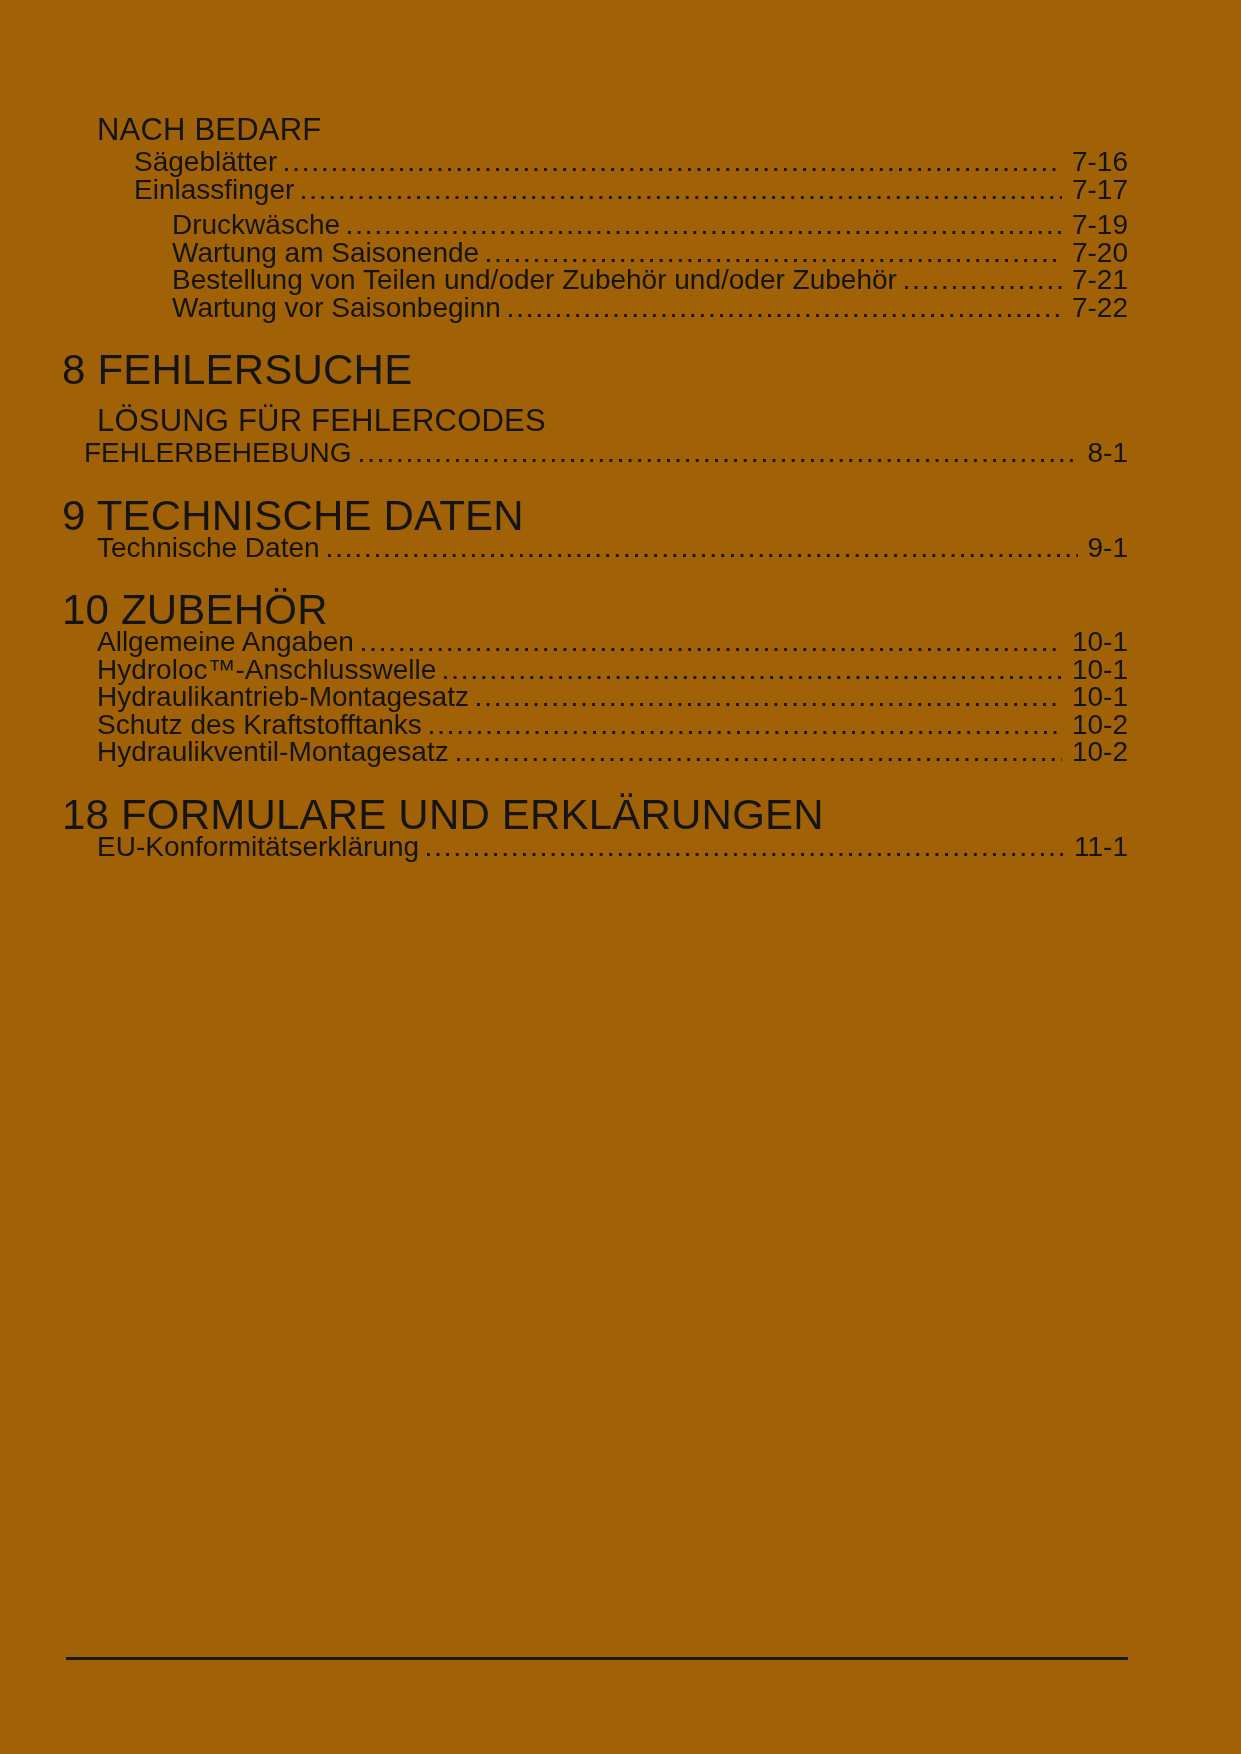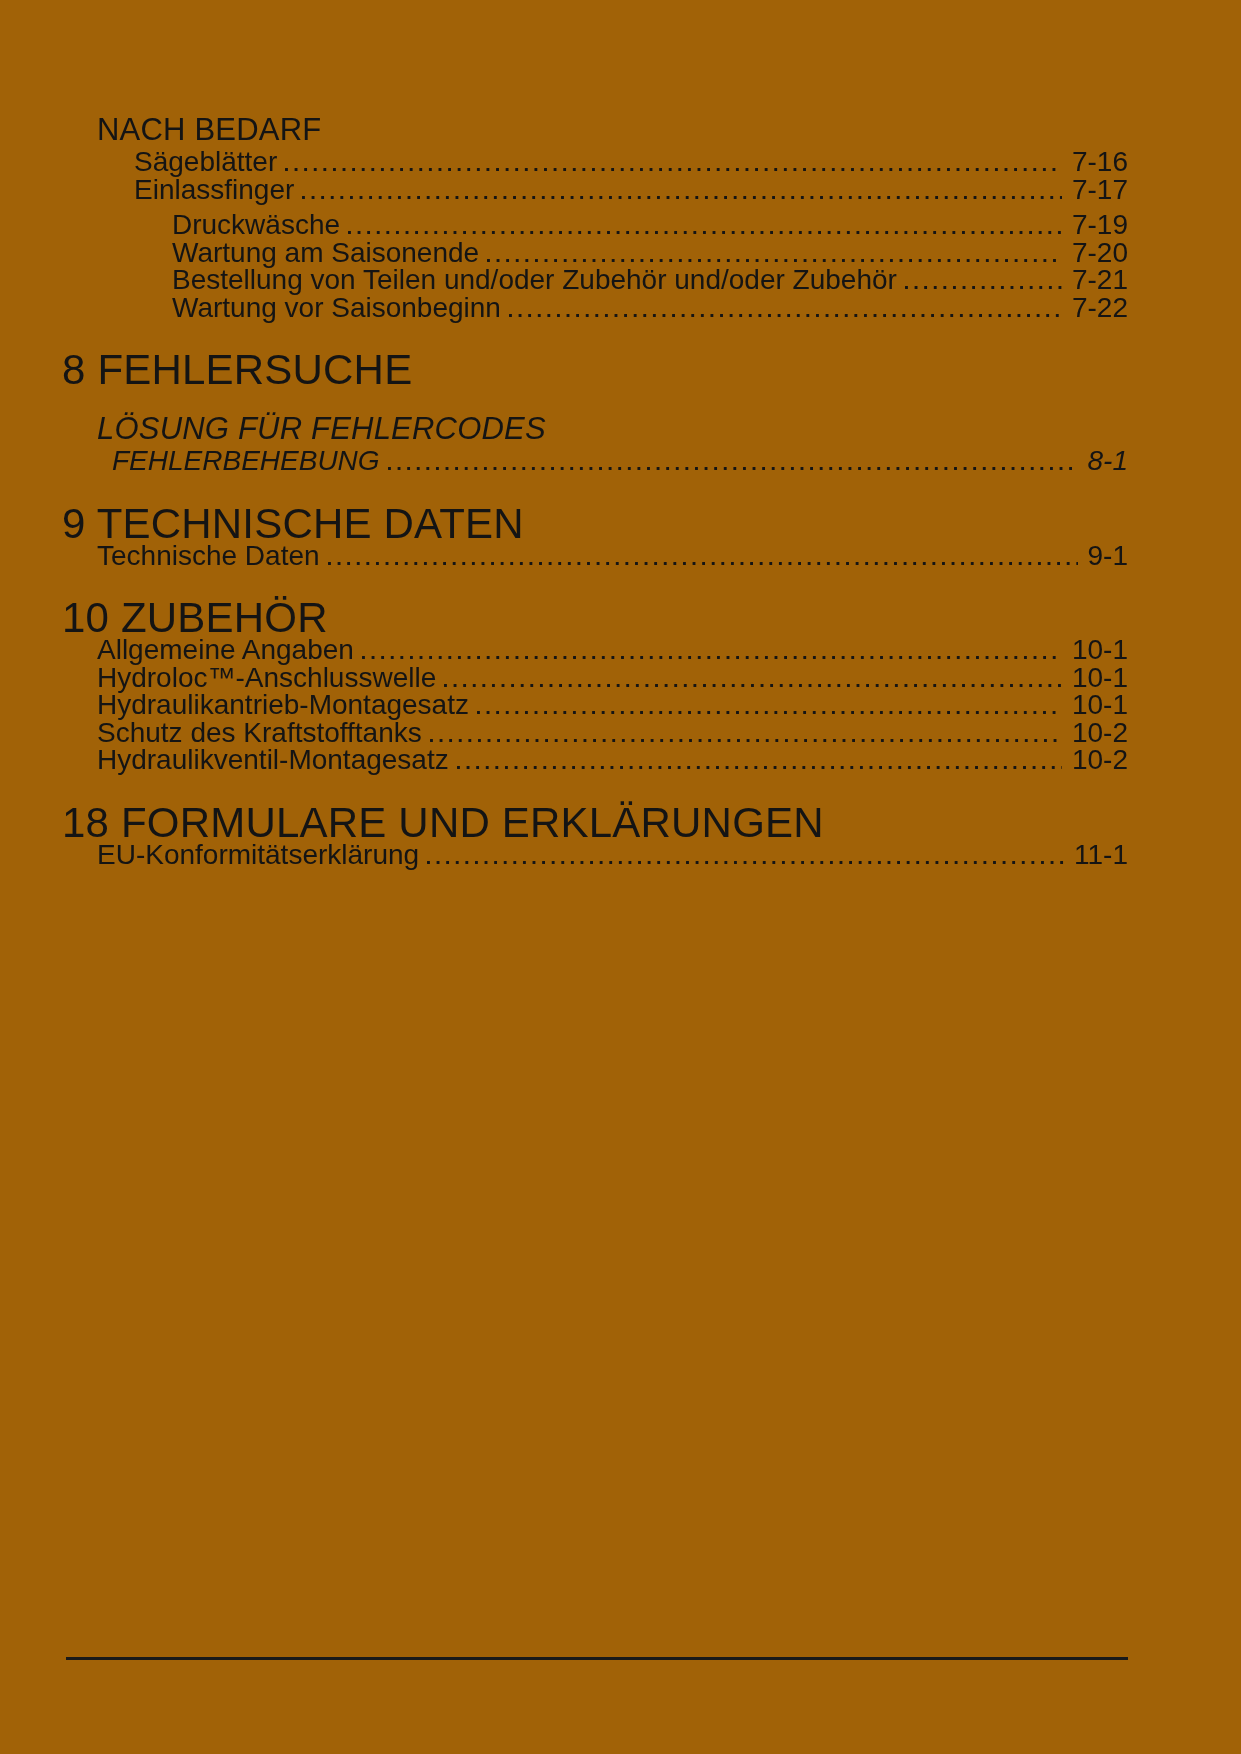--- a/index.html
+++ b/index.html
@@ -15,21 +15,21 @@
   }
   .page { position: absolute; inset: 0; background: #a16207; }
   .toc { position: absolute; top: 112px; left: 0; width: 100%; }
 
   .heading { font-weight: 400; white-space: nowrap; letter-spacing: 0.2px; }
   .heading.chapter { font-size: 42px; line-height: 37px; padding-left: 62px; }
   .heading.section { font-size: 31px; line-height: 36px; padding-left: 97px; }
 
   .block.m-section    { margin-top: 8px; }
   .block.m-chapter    { margin-top: 30px; }
-  .block.m-subsection { margin-top: 23px; font-style: italic; }
+  .block.m-subsection { margin-top: 15px; }
 
   .entry {
     display: flex;
     align-items: baseline;
     font-size: 28px;
     line-height: 27.5px;
     padding-right: 113px;
   }
   .entry .label { white-space: nowrap; }
   .entry .dots {
@@ -39,21 +39,21 @@
     margin: 0 10px 0 8px;
     background-image: radial-gradient(circle at 1.5px 1.5px, #141414 1.4px, transparent 1.8px);
     background-size: 9.6px 3px;
     background-repeat: repeat-x;
   }
   .entry .page-num { white-space: nowrap; }
 
   .indent-0 .label-wrap, .indent-0 { padding-left: 97px; }
   .indent-1 { padding-left: 134px; }
   .indent-2 { padding-left: 172px; }
-  .indent-3 { padding-left: 112px; }
+  .indent-3 { padding-left: 84px; }
 
   .footer-rule {
     position: absolute;
     left: 66px;
     top: 1657px;
     width: 1062px;
     border-top: 3px solid #1a1a1a;
   }
 </style>
 </head>

